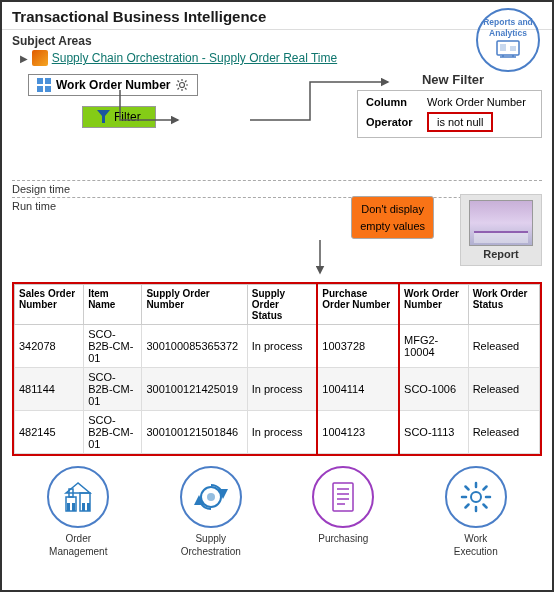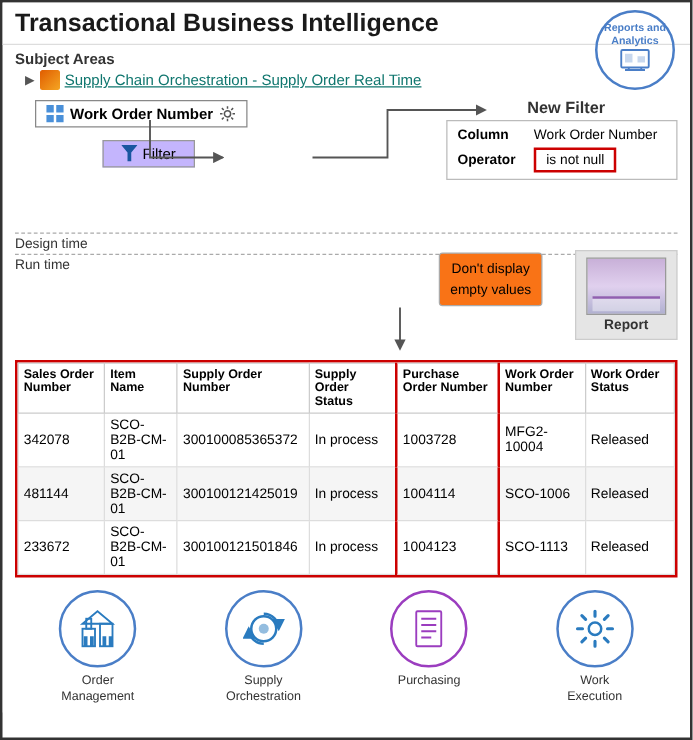--- a/index.html
+++ b/index.html
@@ -35,21 +35,21 @@
       background: #fff;
     }
     tr:nth-child(even) td {
       background: #f5f5f5;
     }
   </style>
 </head>
 <body>
 
 <div style="position:relative; background:#fff; border-bottom:1px solid #ddd; padding: 6px 10px 4px 10px;">
-  <div style="font-size:20px; font-weight:bold; color:#1a1a1a; padding-right:70px;">Transactional Business Intelligence</div>
+  <div style="font-size:15px; font-weight:bold; color:#1a1a1a; padding-right:70px;">Transactional Business Intelligence</div>
 
   <div style="position:absolute; right:12px; top:6px; width:64px; height:64px; border-radius:50%; border:2px solid #4a7ec7; display:flex; flex-direction:column; align-items:center; justify-content:center; text-align:center; color:#4a7ec7; cursor:pointer;">
     <div style="font-size:8.5px; font-weight:bold; line-height:1.2; margin-bottom:2px;">Reports and Analytics</div>
     <div style="font-size:20px; color:#4a7ec7;">
       <svg width="24" height="18" viewBox="0 0 24 18">
         <rect x="1" y="1" width="22" height="14" rx="1" fill="none" stroke="#4a7ec7" stroke-width="1.5"></rect>
         <rect x="4" y="4" width="6" height="7" fill="#4a7ec7" opacity="0.3"></rect>
         <rect x="14" y="6" width="6" height="5" fill="#4a7ec7" opacity="0.3"></rect>
         <line x1="7" y1="15" x2="7" y2="17" stroke="#4a7ec7" stroke-width="1.5"></line>
         <line x1="17" y1="15" x2="17" y2="17" stroke="#4a7ec7" stroke-width="1.5"></line>
@@ -77,21 +77,21 @@
       <rect x="0" y="8" width="6" height="6" fill="#4a90d9"></rect>
       <rect x="8" y="8" width="6" height="6" fill="#4a90d9"></rect>
     </svg>
     <span>Work Order Number</span>
     <svg width="14" height="14" viewBox="0 0 14 14" style="cursor:pointer;">
       <circle cx="7" cy="7" r="2.5" fill="none" stroke="#555" stroke-width="1.2"></circle>
       <path d="M7,1 L7,3 M7,11 L7,13 M1,7 L3,7 M11,7 L13,7 M2.5,2.5 L4,4 M10,10 L11.5,11.5 M11.5,2.5 L10,4 M4,10 L2.5,11.5" stroke="#555" stroke-width="1.2"></path>
     </svg>
   </div>
 
-  <div style="display:inline-flex; align-items:center; gap:4px; border:1px solid #999; background:#c4b5fd; padding:3px 14px; font-size:12px; position:absolute; top:38px; left:80px; cursor:pointer;">
+  <div style="display:inline-flex; align-items:center; gap:4px; border:1px solid #999; background:#84cc16; padding:3px 14px; font-size:12px; position:absolute; top:38px; left:80px; cursor:pointer;">
     <svg width="13" height="14" viewBox="0 0 13 14">
       <polygon points="0,0 13,0 8,6 8,13 5,13 5,6" fill="#1a56a0"></polygon>
     </svg>
     <span>Filter</span>
   </div>
 
   <div style="position:absolute; right:68px; top:4px; font-weight:bold; font-size:13px; color:#333;">New Filter</div>
 
   <div style="position:absolute; right:10px; top:22px; border:1px solid #bbb; background:#fff; padding:5px 8px; min-width:185px;">
     <div style="display:flex; align-items:center; gap:6px; margin-bottom:4px;">
@@ -170,21 +170,21 @@
         <tr>
           <td>481144</td>
           <td>SCO-B2B-CM-01</td>
           <td>300100121425019</td>
           <td>In process</td>
           <td style="border-left: 2px solid rgb(204, 0, 0); border-right: 2px solid rgb(204, 0, 0);">1004114</td>
           <td>SCO-1006</td>
           <td>Released</td>
         </tr>
         <tr>
-          <td>233672</td>
+          <td>482145</td>
           <td>SCO-B2B-CM-01</td>
           <td>300100121501846</td>
           <td>In process</td>
           <td style="border-left: 2px solid rgb(204, 0, 0); border-right: 2px solid rgb(204, 0, 0);">1004123</td>
           <td>SCO-1113</td>
           <td>Released</td>
         </tr>
       </tbody>
   </table>
 </div>

